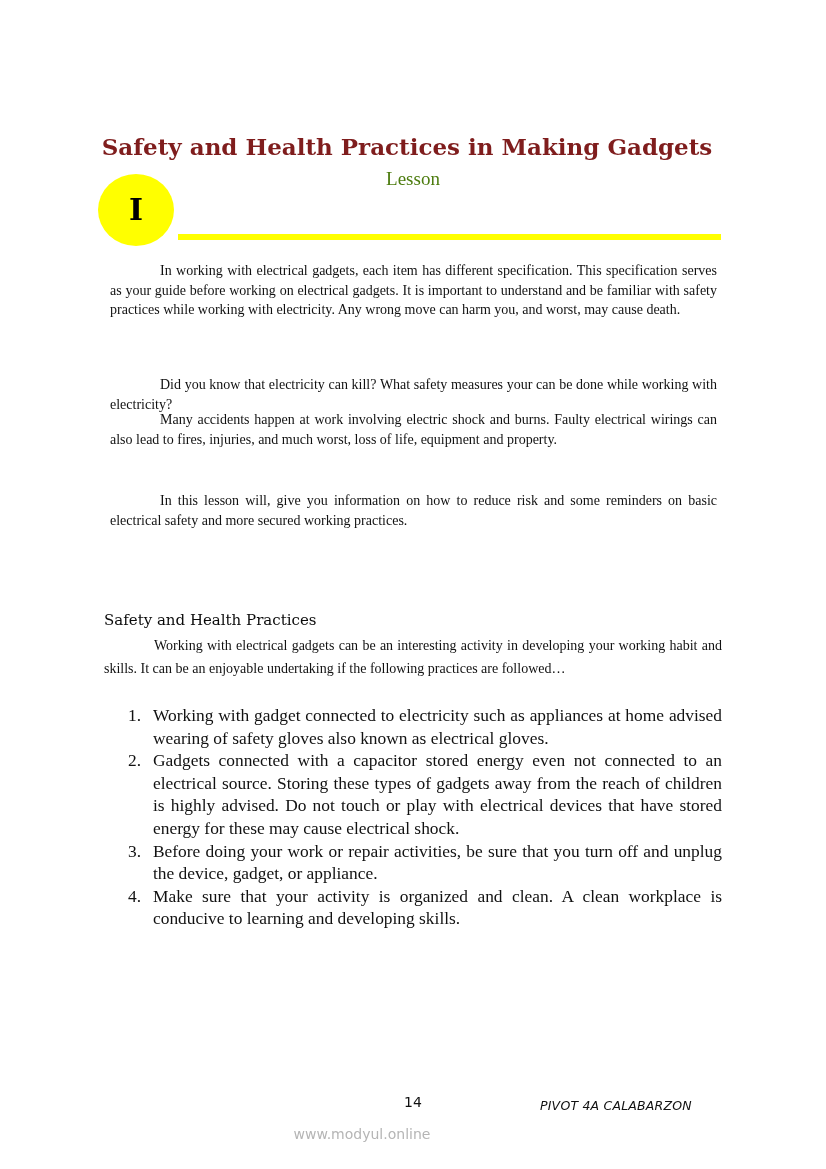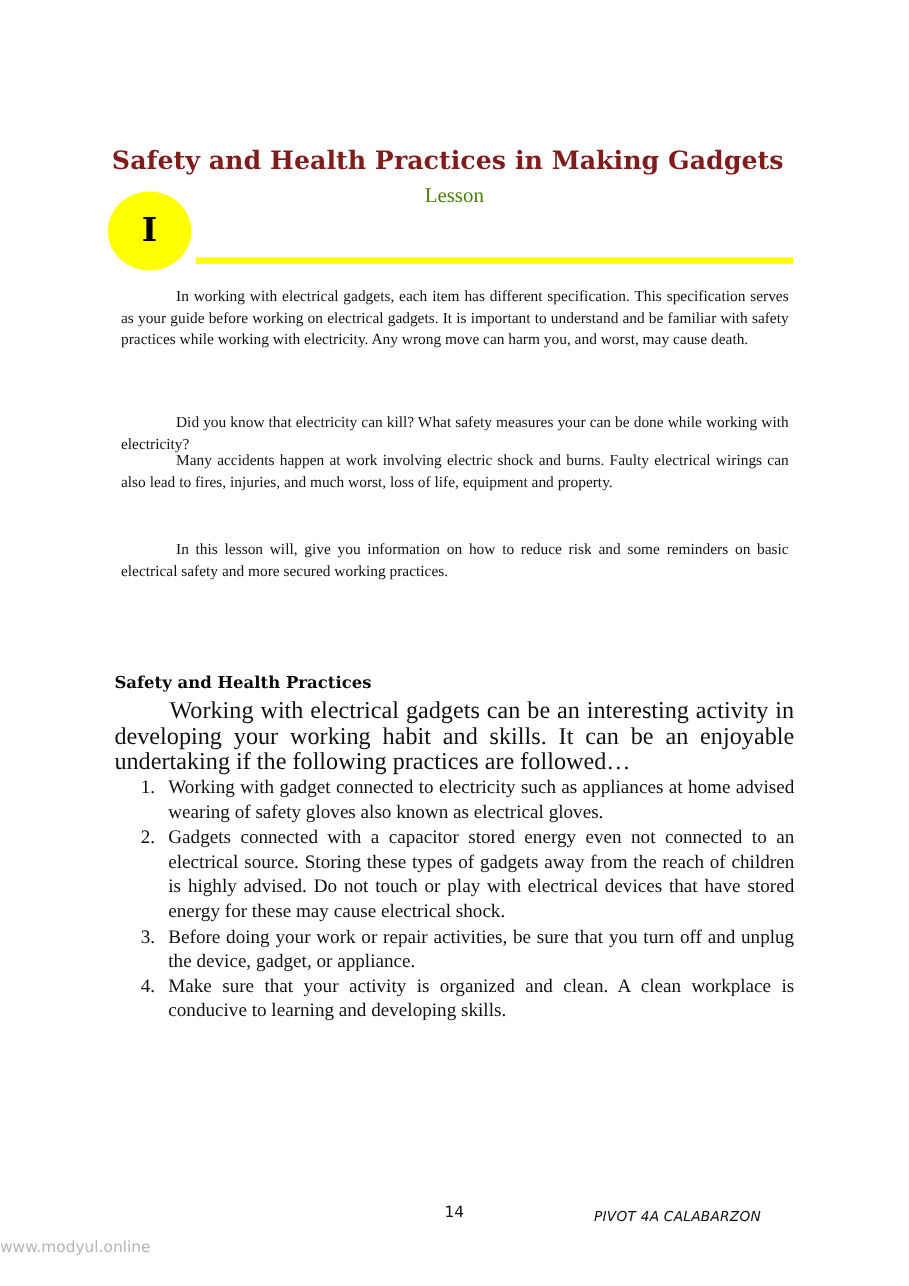--- a/index.html
+++ b/index.html
@@ -35,26 +35,26 @@
       font-family: "Liberation Serif", serif; font-size: 14px; line-height: 19.5px;
       text-align: justify; text-indent: 50px; color: #111;
     }
     #p1 { top: 261px; }
     #p2 { top: 375px; }
     #p3 { top: 410px; }
     #p4 { top: 491px; }
 
     .section-head {
       position: absolute; left: 104px; top: 610px;
-      font-family: "DejaVu Serif", serif; font-weight: bold; font-size: 15px; line-height: 20px;
+      font-family: "DejaVu Serif", serif; font-weight: normal; font-size: 15px; line-height: 20px;
       color: #0a0a0a;
     }
     .intro {
       position: absolute; left: 104px; width: 618px; top: 634px;
-      font-family: "Liberation Serif", serif; font-size: 22px; line-height: 23px;
+      font-family: "Liberation Serif", serif; font-size: 14px; line-height: 23px;
       text-align: justify; text-indent: 50px; color: #111;
     }
     .list {
       position: absolute; left: 128px; width: 594px; top: 704px;
       list-style: none;
       font-family: "Liberation Serif", serif; font-size: 17.4px; line-height: 22.6px; color: #111;
     }
     .list li { position: relative; padding-left: 25px; text-align: justify; }
     .list li .num { position: absolute; left: 0; top: 0; }
 
@@ -62,21 +62,21 @@
       position: absolute; left: 540px; top: 1098px;
       font-family: "DejaVu Sans", sans-serif; font-style: italic; font-size: 12.5px; color: #111;
       letter-spacing: 0.2px;
     }
     .page-num {
       position: absolute; left: 0; width: 826px; top: 1094px; text-align: center;
       font-family: "DejaVu Sans", sans-serif; font-size: 14px; color: #111;
       padding-left: 0;
     }
     .watermark {
-      position: absolute; left: 0; width: 724px; top: 1126px; 
+      position: absolute; left: 0; width: 724px; top: 1126px; text-align: center;
       font-family: "DejaVu Sans", sans-serif; font-size: 14px; color: #b5b5b5;
     }
   </style>
 </head>
 <body>
 
 <h1 class="title">Safety and Health Practices in Making Gadgets</h1>
 <div class="subtitle">Lesson</div>
 
 <div class="badge">

